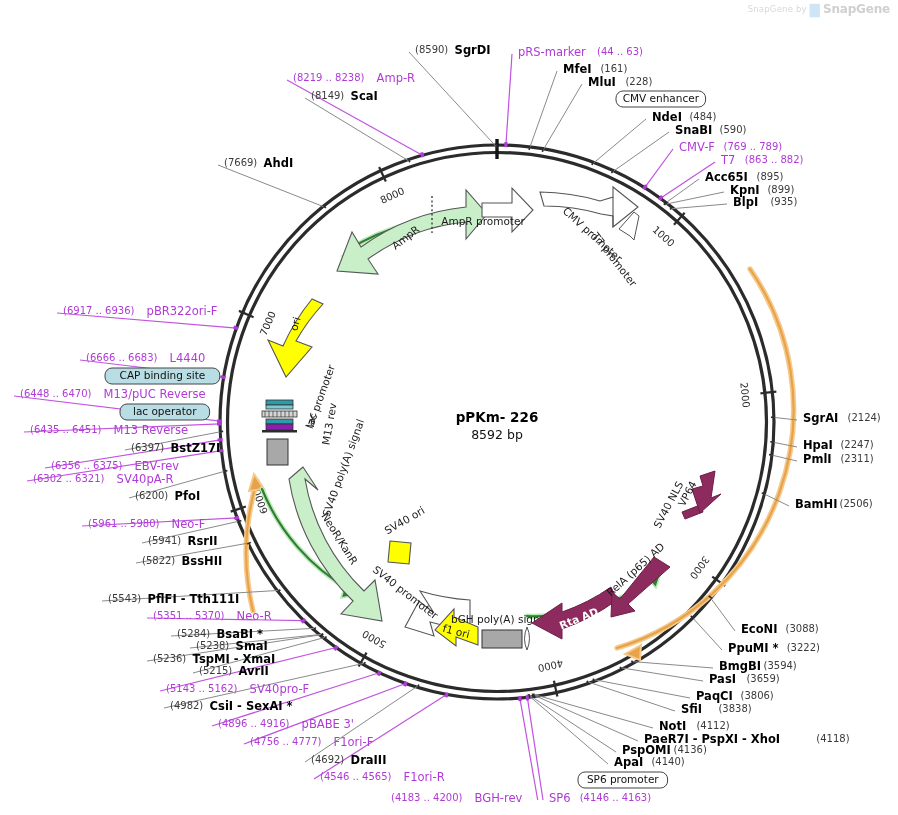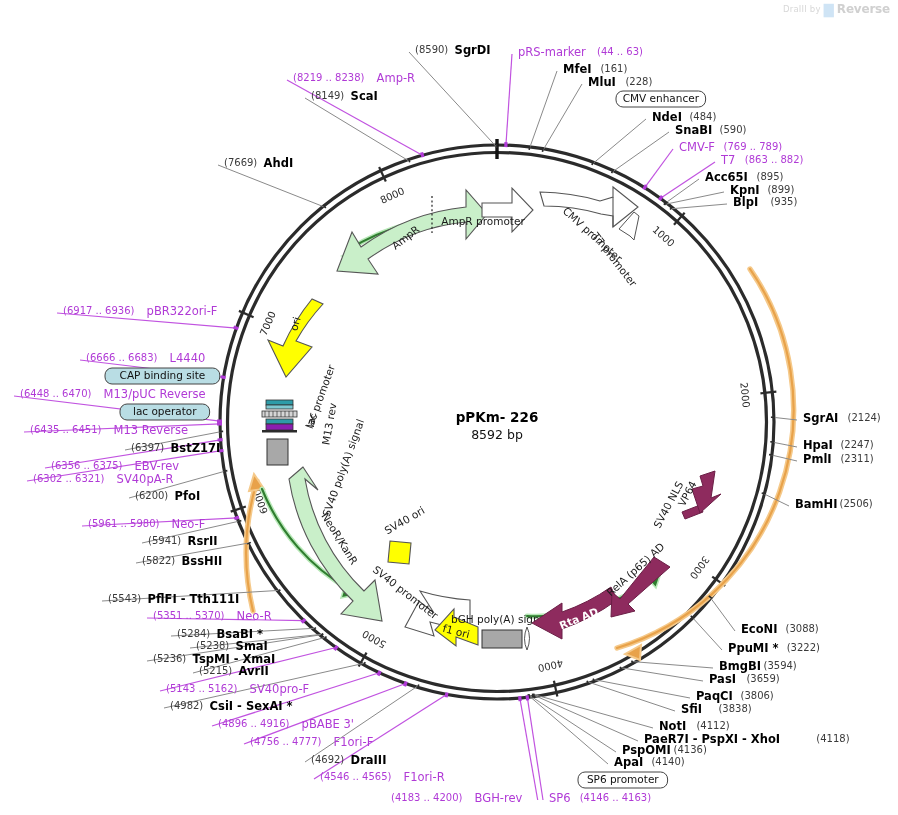--- a/index.html
+++ b/index.html
@@ -23,23 +23,23 @@
   .lb-featw{font-size:10.5px;fill:#ffffff;font-weight:bold;}
   .lb-tick{font-size:10px;fill:#2b2b2b;}
   .ttl{font-size:13.5px;font-weight:bold;fill:#000;}
   .sub{font-size:12.5px;fill:#111;}
   .boxlbl{font-size:10.5px;fill:#111;}
 </style>
 </head>
 <body>
 
 <div class="wm">
-  <span class="wm1">DraIII by</span>
+  <span class="wm1">SnapGene by</span>
   <span class="wmico">▇</span>
-  <span class="wm2">Reverse</span>
+  <span class="wm2">SnapGene</span>
 </div>
 
 <svg id="map" viewBox="0 0 898 815">
   <defs>
     <clipPath id="cpAll">
         <rect x="0" y="0" width="898" height="815"></rect>
       </clipPath>
   </defs>
 
   <g>

